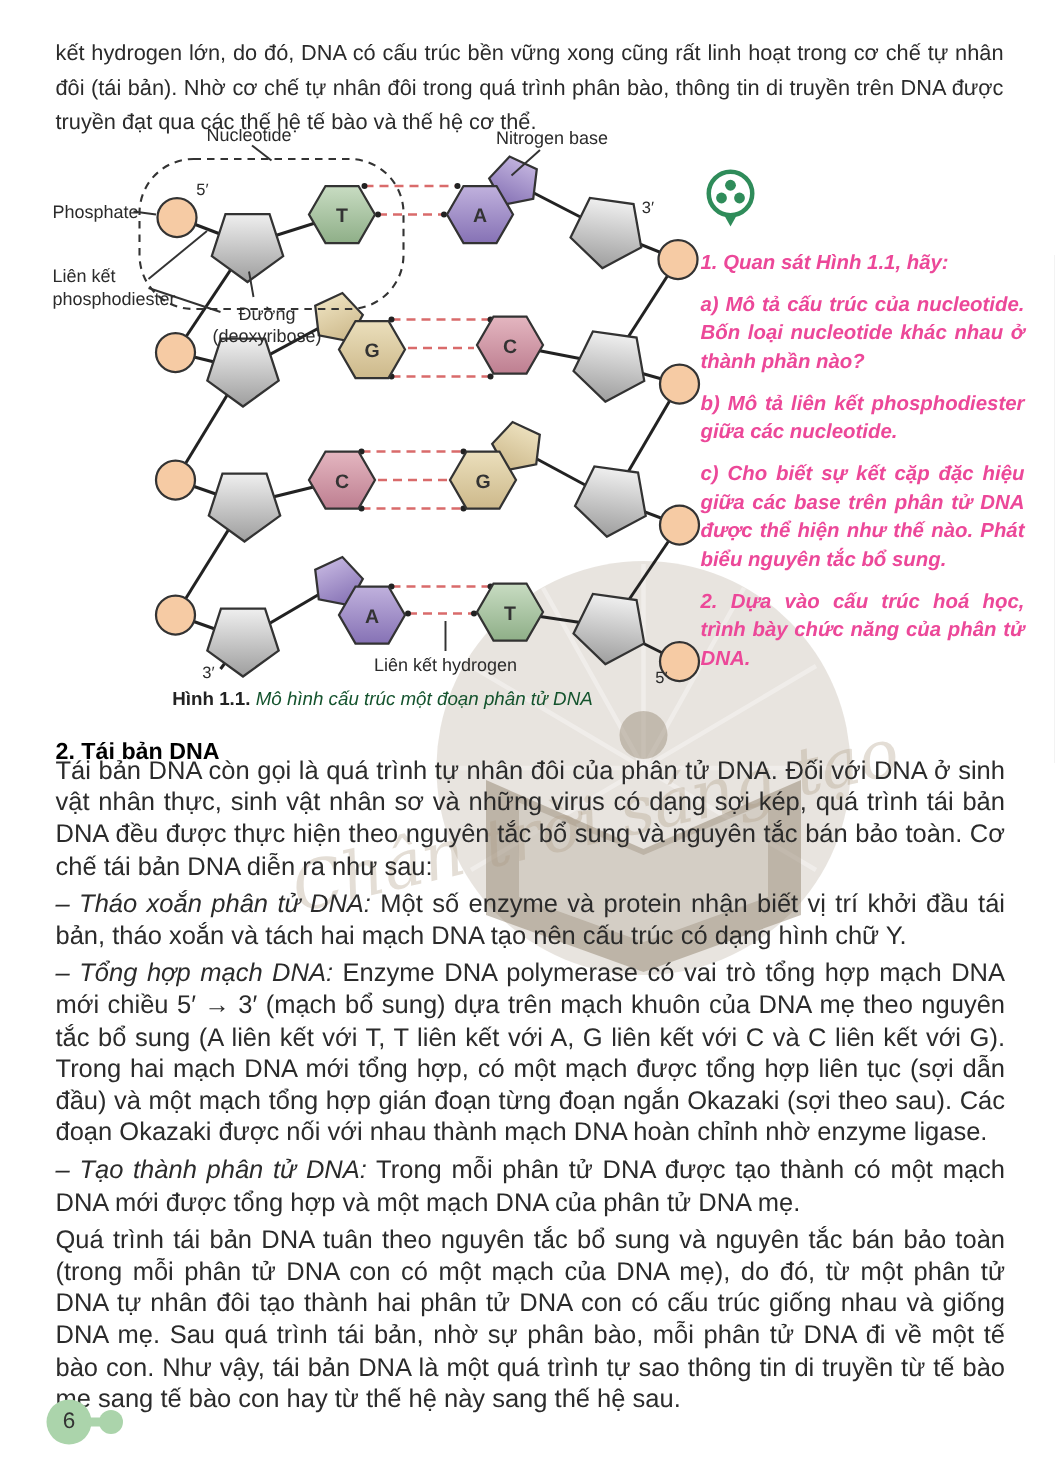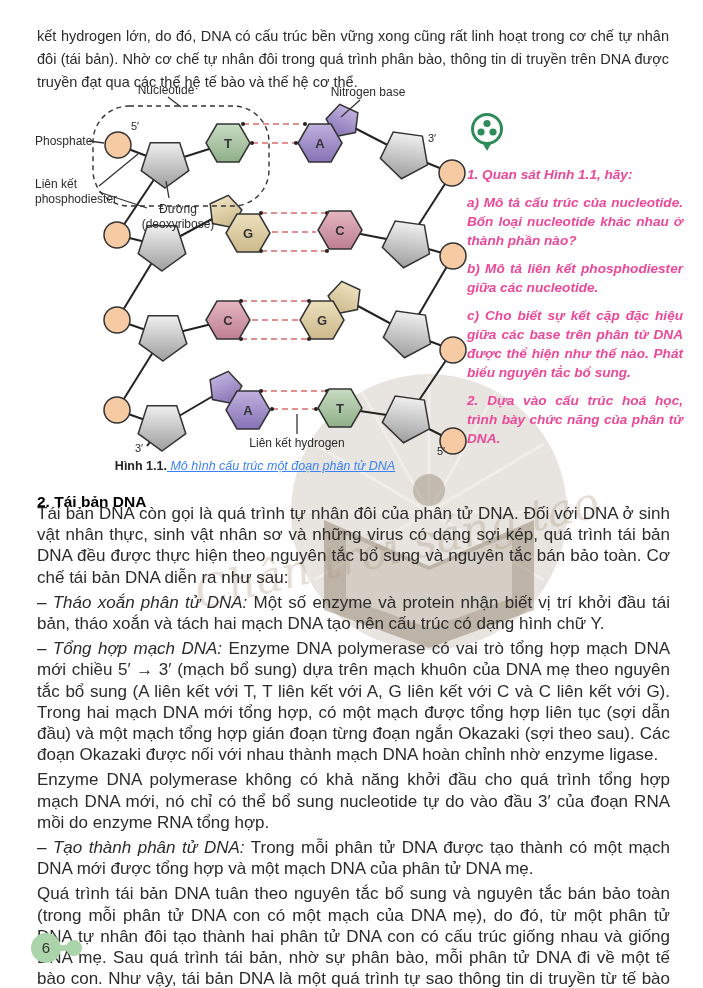--- a/index.html
+++ b/index.html
@@ -10,21 +10,21 @@
   .wm{position:absolute;z-index:0;pointer-events:none;}
   .wm-script{left:190px;top:520px;width:430px;font-family:"DejaVu Serif", serif;
              font-style:italic;font-size:44px;color:rgba(172,156,132,0.33);
              transform:rotate(-13deg);white-space:nowrap;}
   
   .intro{left:37px;top:10px;width:632px;font-size:14.5px;line-height:23px;text-align:justify;}
   
   .figure{left:35px;top:86px;width:440px;}
   .caption{left:35px;top:459px;width:440px;text-align:center;font-size:12.5px;color:#222;}
   .caption .cap-b{font-weight:bold;}
-  .caption .cap-i{font-style:italic;color:#3b82f6;text-decoration:underline;}
+  .caption .cap-i{font-style:italic;color:#14532d;}
   svg text.dlabel{font-family:"Liberation Sans",sans-serif;font-size:12px;fill:#2b2b2b;}
   svg text.prime{font-family:"Liberation Sans",sans-serif;font-size:11px;fill:#2b2b2b;}
   svg text.baseletter{font-family:"Liberation Sans",sans-serif;font-size:13px;font-weight:bold;fill:#333;}
   
   .sidebar{left:467px;top:112px;width:216px;color:#ec4899;font-size:13.6px;font-weight:600;
            line-height:19px;text-align:justify;font-style:italic;}
   .sidebar p{margin:0 0 9px 0;}
   .sidebar .qnum{font-weight:800;}
   .sb-icon{margin:0 0 6px 2px;}
   
@@ -247,21 +247,20 @@
     <p>c) Cho biết sự kết cặp đặc hiệu giữa các base trên phân tử DNA được thể hiện như thế nào. Phát biểu nguyên tắc bổ sung.</p>
     <p><span class="qnum">2.</span><span> Dựa vào cấu trúc hoá học, trình bày chức năng của phân tử DNA.</span></p>
   </aside>
 
   <h2 class="layer heading">2. Tái bản DNA</h2>
 
   <div class="layer bodytext">
     <p><i class="lead"></i><span>Tái bản DNA còn gọi là quá trình tự nhân đôi của phân tử DNA. Đối với DNA ở sinh vật nhân thực, sinh vật nhân sơ và những virus có dạng sợi kép, quá trình tái bản DNA đều được thực hiện theo nguyên tắc bổ sung và nguyên tắc bán bảo toàn. Cơ chế tái bản DNA diễn ra như sau:</span></p>
     <p><i class="lead">– Tháo xoắn phân tử DNA:</i><span> Một số enzyme và protein nhận biết vị trí khởi đầu tái bản, tháo xoắn và tách hai mạch DNA tạo nên cấu trúc có dạng hình chữ Y.</span></p>
     <p><i class="lead">– Tổng hợp mạch DNA:</i><span> Enzyme DNA polymerase có vai trò tổng hợp mạch DNA mới chiều 5′ → 3′ (mạch bổ sung) dựa trên mạch khuôn của DNA mẹ theo nguyên tắc bổ sung (A liên kết với T, T liên kết với A, G liên kết với C và C liên kết với G). Trong hai mạch DNA mới tổng hợp, có một mạch được tổng hợp liên tục (sợi dẫn đầu) và một mạch tổng hợp gián đoạn từng đoạn ngắn Okazaki (sợi theo sau). Các đoạn Okazaki được nối với nhau thành mạch DNA hoàn chỉnh nhờ enzyme ligase.</span></p>
-    <p><i class="lead"></i><span>Enzyme DNA polymerase không có khả năng khởi đầu cho quá trình tổng hợp mạch DNA mới, nó chỉ có thể bổ sung nucleotide tự do vào đầu 3′ của đoạn RNA mồi do enzyme RNA tổng hợp.</span></p>
     <p><i class="lead">– Tạo thành phân tử DNA:</i><span> Trong mỗi phân tử DNA được tạo thành có một mạch DNA mới được tổng hợp và một mạch DNA của phân tử DNA mẹ.</span></p>
     <p><i class="lead"></i><span>Quá trình tái bản DNA tuân theo nguyên tắc bổ sung và nguyên tắc bán bảo toàn (trong mỗi phân tử DNA con có một mạch của DNA mẹ), do đó, từ một phân tử DNA tự nhân đôi tạo thành hai phân tử DNA con có cấu trúc giống nhau và giống DNA mẹ. Sau quá trình tái bản, nhờ sự phân bào, mỗi phân tử DNA đi về một tế bào con. Như vậy, tái bản DNA là một quá trình tự sao thông tin di truyền từ tế bào mẹ sang tế bào con hay từ thế hệ này sang thế hệ sau.</span></p>
   </div>
 
   <div class="layer pagenum">
     <svg width="70" height="40" viewBox="0 0 70 40">
       <circle cx="16" cy="16" r="15" fill="#ABD4AB"></circle>
       <rect x="28" y="13" width="14" height="6" rx="3" fill="#ABD4AB"></rect>
       <circle cx="44" cy="16" r="8" fill="#ABD4AB"></circle>
     </svg>

